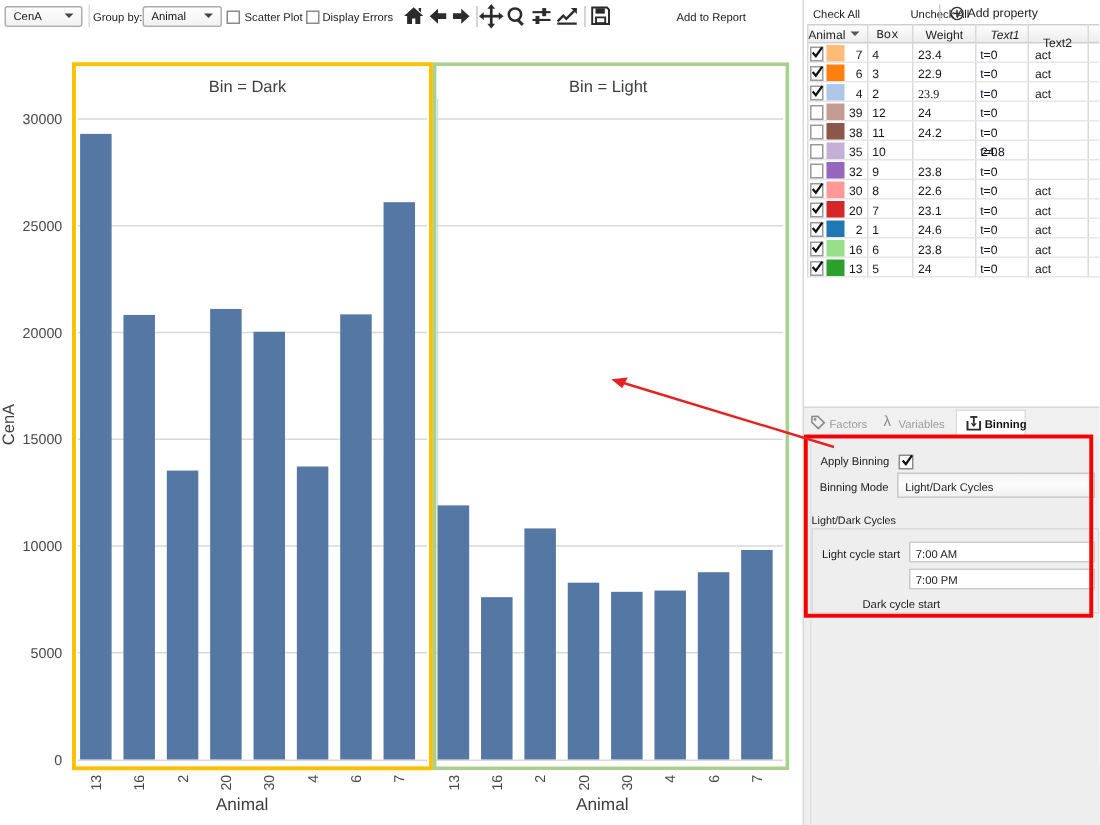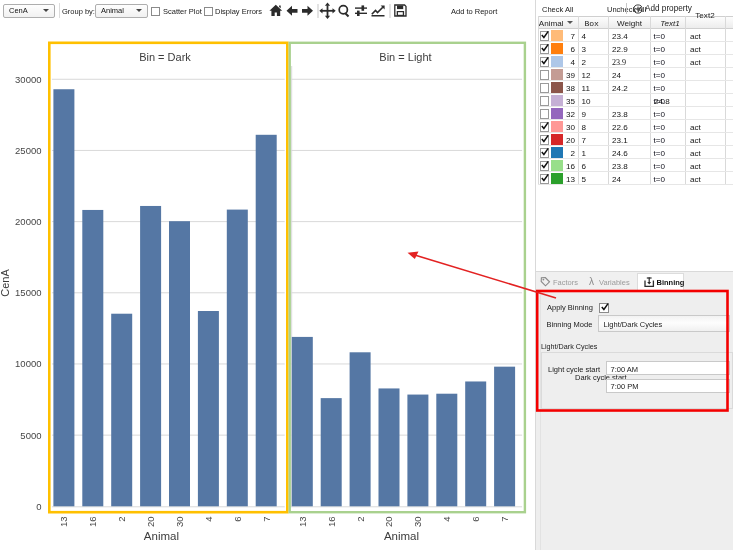--- a/index.html
+++ b/index.html
@@ -155,21 +155,21 @@
   <rect x="4.5" y="2.6" width="1" height="4.8" fill="#2b2b2b"></rect>
 </svg>
 <div class="t" style="left:645px; top:4px; font-size:8.2px;">Add property</div>
 
 <div id="tbl" class="abs" style="left:536px; top:0px; width:197px; height:271px;">
       <div style="position:absolute; left:1.5px; top:15.5px; width:195.5px; height:13.5px; background:linear-gradient(#fdfdfd,#ececec); border-top:1px solid #cfcfcf; border-bottom:1px solid #cfcfcf;"></div>
       <div style="position:absolute; left:-9.8px; top:18.5px; width:50px; text-align:center; font-size:8.1px; color:#222;">Animal</div>
       <div style="position:absolute; left:30.700000000000003px; top:18.5px; width:50px; text-align:center; font-size:8.1px; color:#222;font-family:Liberation Mono, monospace;">Box</div>
       <div style="position:absolute; left:68.6px; top:18.5px; width:50px; text-align:center; font-size:8.1px; color:#222;">Weight</div>
       <div style="position:absolute; left:109px; top:18.5px; width:50px; text-align:center; font-size:8.1px; color:#222;font-style:italic;">Text1</div>
-      <div style="position:absolute; left:144px; top:11px; width:50px; text-align:center; font-size:8.1px; color:#222;">Text2</div>
+      <div style="position:absolute; left:144px; top:24px; width:50px; text-align:center; font-size:8.1px; color:#222;">Text2</div>
       <div style="position:absolute; left:31px; top:20.5px; width:0; height:0; border-left:3px solid transparent; border-right:3px solid transparent; border-top:3.5px solid #555;"></div>
       <div style="position:absolute; left:1.5px; top:15.5px; width:1px; height:169.5px; background:#d9d9d9;"></div>
       <div style="position:absolute; left:42.2px; top:15.5px; width:1px; height:169.5px; background:#d9d9d9;"></div>
       <div style="position:absolute; left:72px; top:15.5px; width:1px; height:169.5px; background:#d9d9d9;"></div>
       <div style="position:absolute; left:114px; top:15.5px; width:1px; height:169.5px; background:#d9d9d9;"></div>
       <div style="position:absolute; left:149px; top:15.5px; width:1px; height:169.5px; background:#d9d9d9;"></div>
       <div style="position:absolute; left:188.5px; top:15.5px; width:1px; height:169.5px; background:#d9d9d9;"></div>
       <div style="position:absolute; left:1.5px; top:41.2px; width:195.5px; height:1px; background:#e6e6e6;"></div>
       <div style="position:absolute; left:3.5px; top:31px; width:9.5px; height:9.5px; background:#fff; border:1px solid #9a9a9a;"></div>
       <svg style="position:absolute; left:4px; top:30px;" width="10" height="10" viewBox="0 0 10 10">
@@ -324,21 +324,21 @@
 <div class="abs" style="left:597.5px; top:315px; width:132px; height:16.5px; background:linear-gradient(#f2f2f2,#fdfdfd 45%,#f0f0f0); border:1px solid #c9c9c9;"></div>
 <div class="t" style="left:603.5px; top:320px;">Light/Dark Cycles</div>
 
 <div class="t" style="left:541px; top:341.5px; font-size:7.2px;">Light/Dark Cycles</div>
 <div class="abs" style="left:540.5px; top:351.5px; width:192px; height:57px; border:1px solid #dadada;"></div>
 
 <div class="t" style="left:548px; top:365px;">Light cycle start</div>
 <div class="abs" style="left:605.5px; top:361px; width:124px; height:14px; background:#fff; border:1px solid #c9c9c9;"></div>
 <div class="t" style="left:610.5px; top:364.5px;">7:00 AM</div>
 
-<div class="t" style="left:548px; top:373px;padding-left:27px;">Dark cycle start</div>
+<div class="t" style="left:548px; top:398px;padding-left:27px;">Dark cycle start</div>
 <div class="abs" style="left:605.5px; top:378.5px; width:124px; height:14px; background:#fff; border:1px solid #c9c9c9;"></div>
 <div class="t" style="left:610.5px; top:382px;">7:00 PM</div>
 
 <svg class="abs" style="left:0; top:0; pointer-events:none;" width="733" height="550" viewBox="0 0 733 550">
   <rect x="537.2" y="291" width="190.3" height="119.5" fill="none" stroke="#f30000" stroke-width="2.6"></rect>
   <line x1="556" y1="298" x2="413" y2="254.5" stroke="#e32222" stroke-width="1.6"></line>
   <path d="M407.5 252.8 L418.5 251.6 L414.8 258.9 Z" fill="#e32222"></path>
 </svg>
 
 </div>

